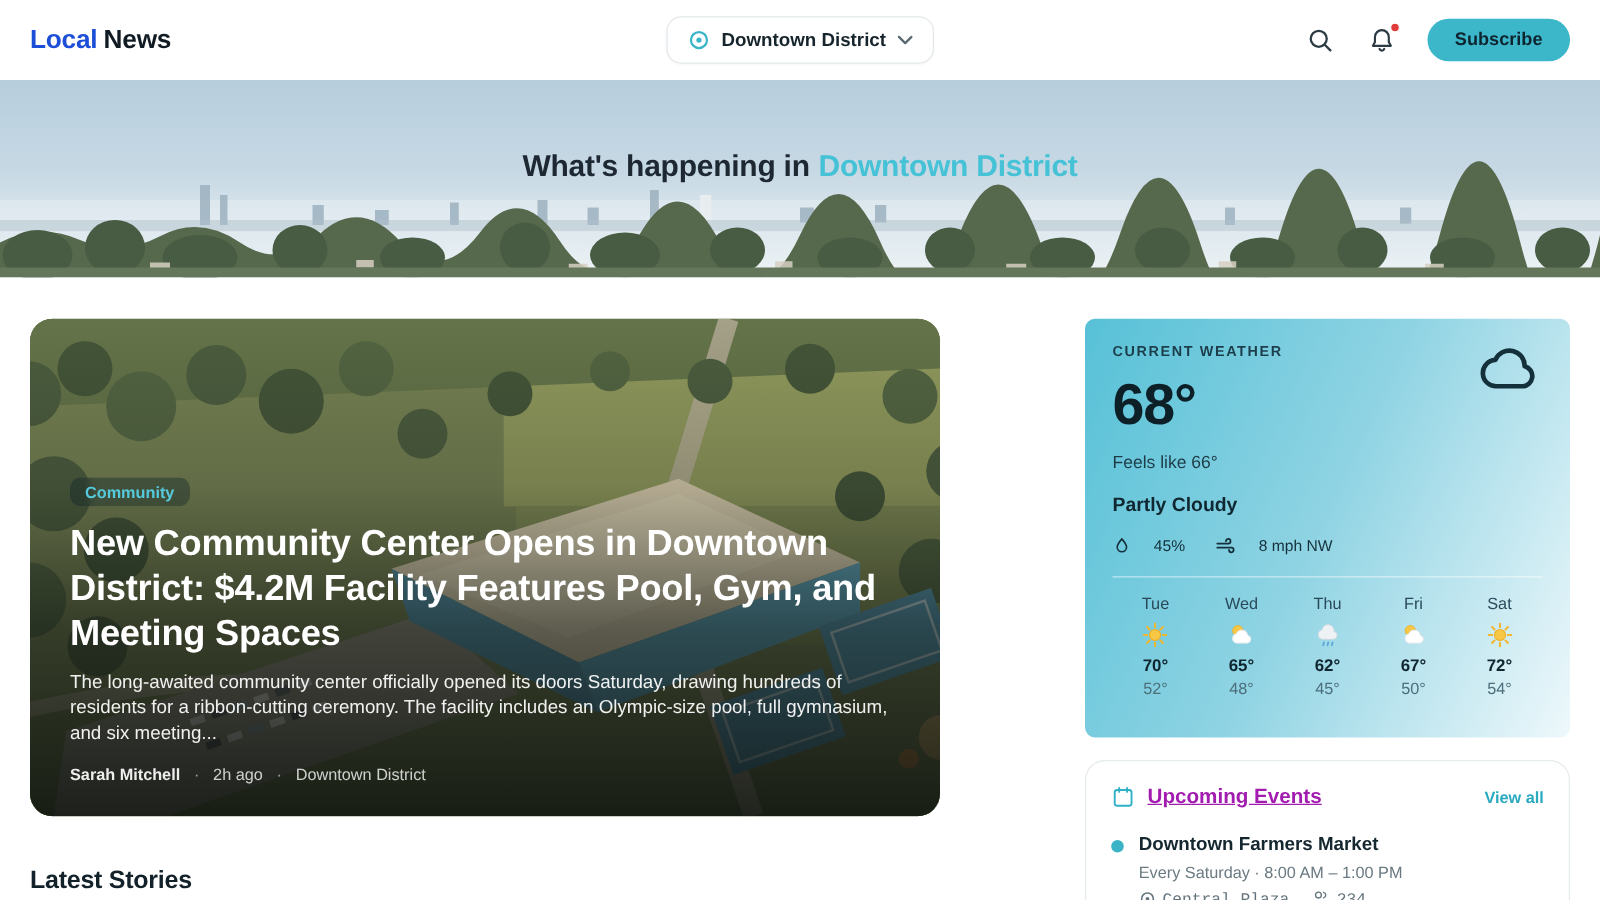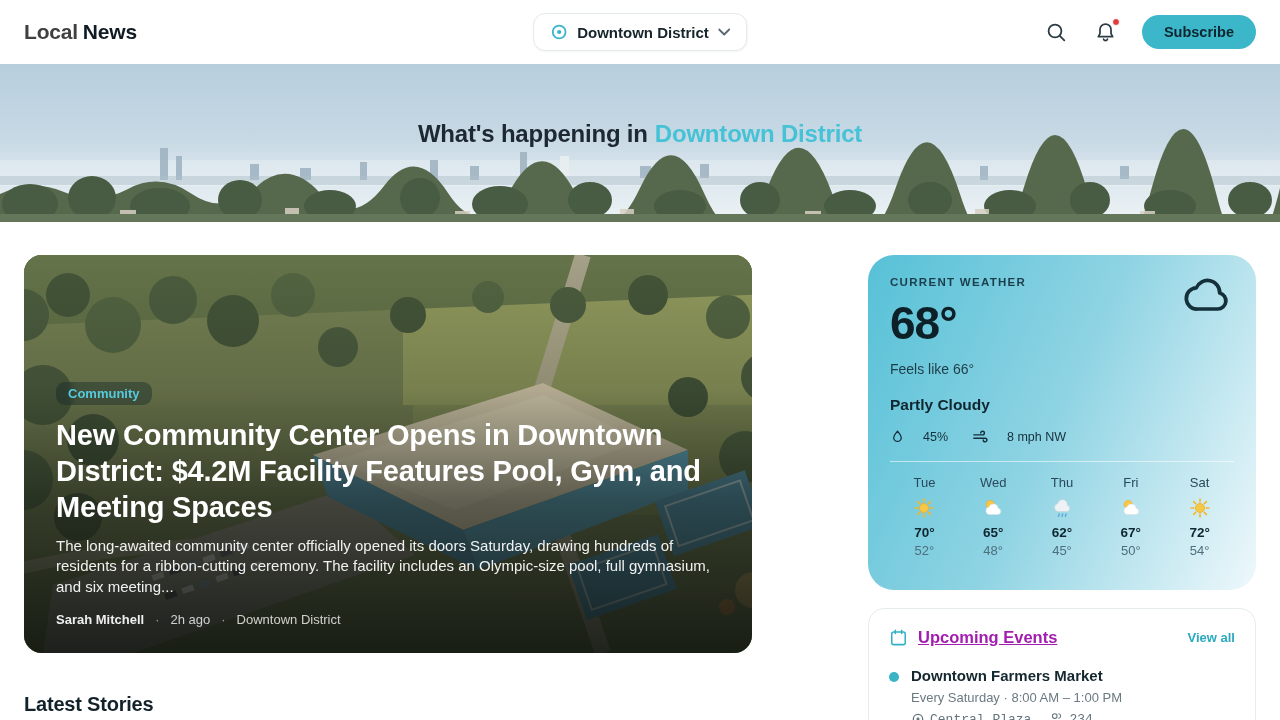--- a/index.html
+++ b/index.html
@@ -9,21 +9,21 @@
     background:#ffffff; color:#10242e;
   }
   svg { display:block; }
 
   
   .topbar {
     height:64px; background:#fff; display:flex; align-items:center;
     padding:0 24px; position:relative; z-index:5;
   }
   .brand { font-size:21px; font-weight:800; letter-spacing:-0.2px; cursor:pointer; white-space:nowrap; }
-  .brand .b1 { color:#404040; }
+  .brand .b1 { color:#1d4ed8; }
   .brand .b2 { color:#101b24; margin-left:5px; }
   .loc-pill {
     position:absolute; left:50%; top:50%; transform:translate(-50%,-50%);
     display:flex; align-items:center; gap:9px; height:38px; padding:0 16px;
     border:1px solid #e4e9ec; border-radius:12px; background:#fff; cursor:pointer;
     box-shadow:0 1px 2px rgba(16,36,46,0.04);
   }
   .loc-pill .loc-label { font-size:15px; font-weight:700; color:#16242c; }
   .header-right { margin-left:auto; display:flex; align-items:center; gap:24px; }
   .icon-btn { background:none; border:none; cursor:pointer; position:relative; padding:2px; }
@@ -85,21 +85,21 @@
   }
   .byline {
     margin-top:15px; display:flex; align-items:center; gap:11px;
     font-size:13px; color:rgba(255,255,255,0.78);
   }
   .byline .author { font-weight:700; color:rgba(255,255,255,0.92); }
   .byline .dot { opacity:0.7; }
 
   
   .weather-card {
-    border-radius:26px; padding:21px 22px 32px 22px; min-height:309px;
+    border-radius:8px; padding:21px 22px 32px 22px; min-height:309px;
     background:linear-gradient(115deg,#57c1d7 0%,#8ed3e3 48%,#eef8fb 100%);
     color:#10242e;
   }
   .weather-top { display:flex; justify-content:space-between; align-items:flex-start; }
   .weather-label {
     font-size:11.5px; font-weight:700; letter-spacing:1.3px; color:#1c3e4b;
   }
   .weather-temp { font-size:46px; font-weight:800; letter-spacing:-1px; margin-top:8px; color:#0d2028; }
   .weather-feels { font-size:14px; margin-top:11px; color:#1e3c47; }
   .weather-cond { font-size:15.5px; font-weight:800; margin-top:19px; color:#102731; }

